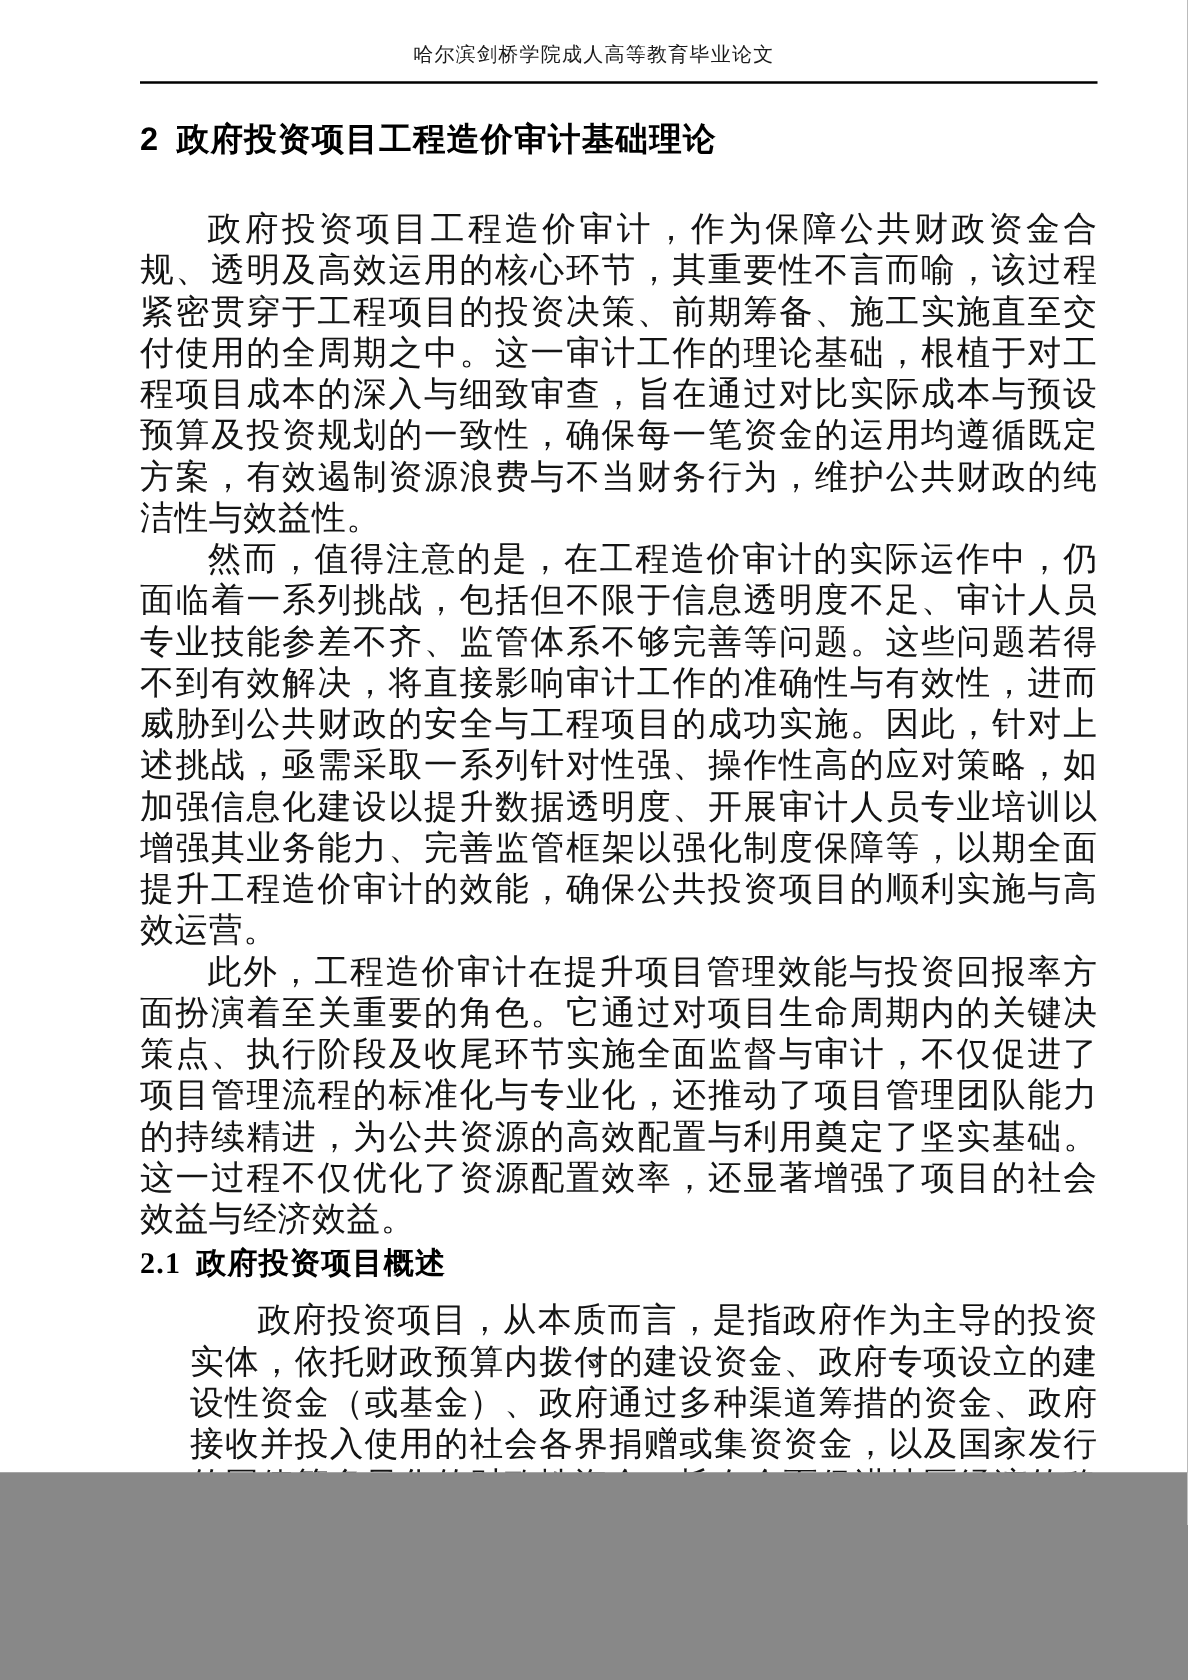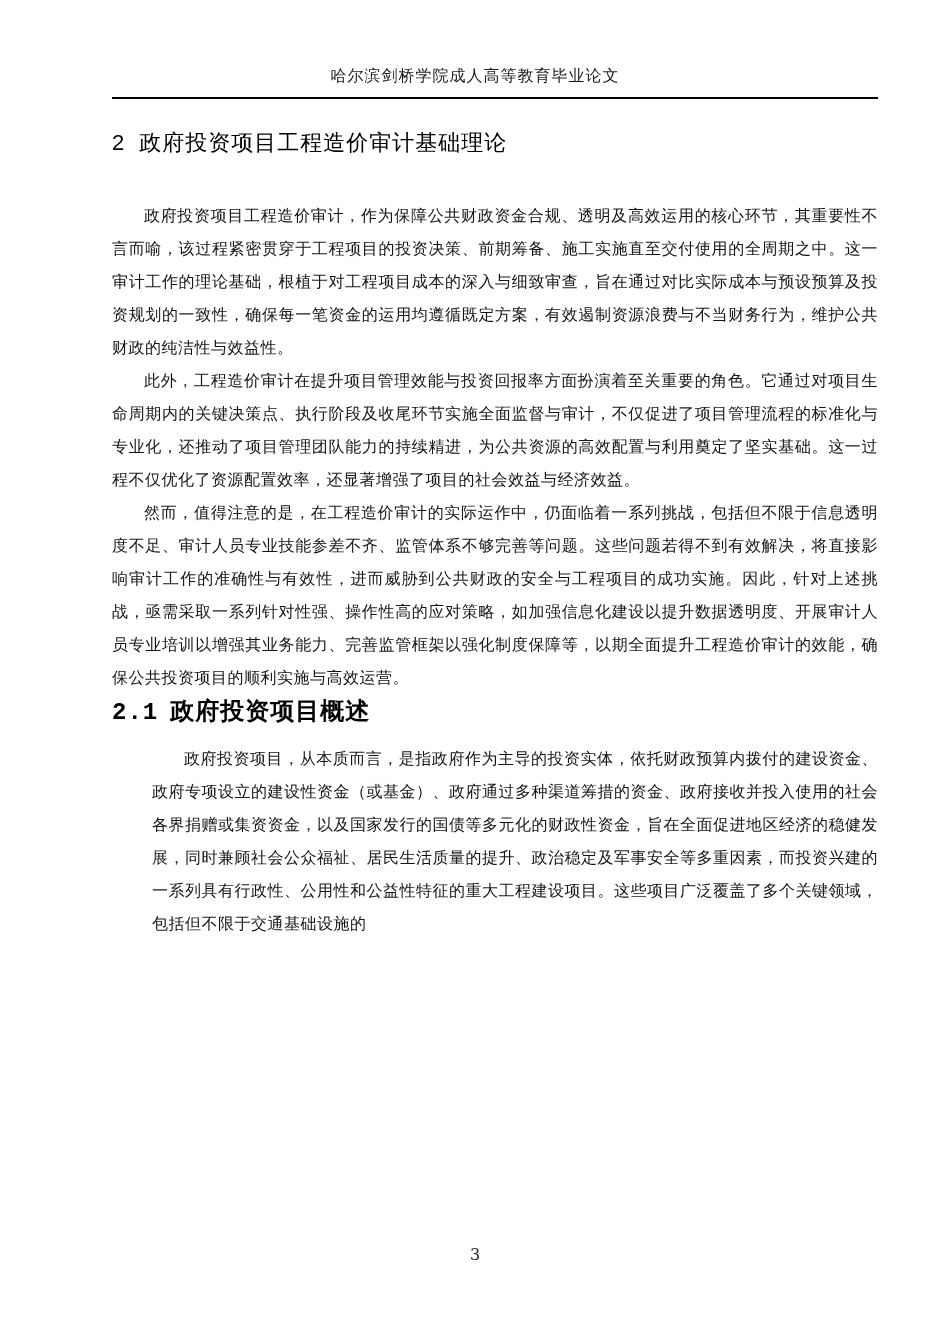--- a/index.html
+++ b/index.html
@@ -3,73 +3,73 @@
 <meta charset="utf-8">
 <style>
   html, body {
     margin: 0;
     padding: 0;
     background: #888;
   }
   .page {
     position: relative;
     width: 950px;
-    height: 1344px;
+    height: 1178px;
     margin: 0 auto;
     background: #ffffff;
     color: #111111;
     font-family: "DejaVu Serif", "Liberation Serif", serif;
     overflow: hidden;
     box-sizing: border-box;
-    padding-top: 64px;
+    padding-top: 32px;
   }
   .running-header {
     text-align: center;
     font-size: 16px;
     line-height: 24px;
     letter-spacing: 1px;
     color: #1a1a1a;
   }
   .header-rule {
     margin: 9px 72px 0 112px;
     border: none;
     border-top: 2px solid #000000;
     height: 0;
   }
   .content {
     padding: 0 72px 0 112px;
   }
   .chapter-heading {
     margin: 24px 0 0 0;
     font-family: "Liberation Sans", "DejaVu Sans", sans-serif;
-    font-weight: 400;
-    font-size: 22px;
+    font-weight: 700;
+    font-size: 26px;
     line-height: 40px;
     color: #000000;
     letter-spacing: 1px;
   }
   .chapter-heading .h-num {
     margin-right: 14px;
   }
   .body-para {
     margin: 0;
-    font-size: 16px;
+    font-size: 27px;
     line-height: 33px;
     text-align: justify;
     text-justify: inter-ideograph;
     text-indent: 2em;
     letter-spacing: 0.5px;
     color: #141414;
   }
   .body-para.first {
     margin-top: 36px;
   }
   .section-heading {
     margin: 2px 0 0 0;
-    font-family: Liberation Mono, monospace;
+    font-family: Liberation Serif, serif;
     font-weight: 700;
     font-size: 24px;
     line-height: 34px;
     color: #000000;
     letter-spacing: 1px;
   }
   .section-heading .h-num {
     margin-right: 12px;
   }
   .section-para {
@@ -98,23 +98,23 @@
 
   <div class="header-rule"></div>
 
   <div class="content">
 
     <h1 class="chapter-heading"><span class="h-num">2</span><span>政府投资项目工程造价审计基础理论</span></h1>
 
     <p class="body-para first">政府投资项目工程造价审计，作为保障公共财政资金合规、透明及高效运用的核心环节，其重要性不言而喻，该过程紧密贯穿于工程项目的投资决策、前期筹备、施工实施直至交付使用的全周期之中。这一审计工作的理论基础，根植于对工程项目成本的深入与细致审查，旨在通过对比实际成本与预设预算及投资规划的一致性，确保每一笔资金的运用均遵循既定方案，有效遏制资源浪费与不当财务行为，维护公共财政的纯洁性与效益性。</p>
 
 
+    <p class="body-para">然而，值得注意的是，在工程造价审计的实际运作中，仍面临着一系列挑战，包括但不限于信息透明度不足、审计人员专业技能参差不齐、监管体系不够完善等问题。这些问题若得不到有效解决，将直接影响审计工作的准确性与有效性，进而威胁到公共财政的安全与工程项目的成功实施。因此，针对上述挑战，亟需采取一系列针对性强、操作性高的应对策略，如加强信息化建设以提升数据透明度、开展审计人员专业培训以增强其业务能力、完善监管框架以强化制度保障等，以期全面提升工程造价审计的效能，确保公共投资项目的顺利实施与高效运营。</p>
+
     <p class="body-para">此外，工程造价审计在提升项目管理效能与投资回报率方面扮演着至关重要的角色。它通过对项目生命周期内的关键决策点、执行阶段及收尾环节实施全面监督与审计，不仅促进了项目管理流程的标准化与专业化，还推动了项目管理团队能力的持续精进，为公共资源的高效配置与利用奠定了坚实基础。这一过程不仅优化了资源配置效率，还显著增强了项目的社会效益与经济效益。</p>
-
-    <p class="body-para">然而，值得注意的是，在工程造价审计的实际运作中，仍面临着一系列挑战，包括但不限于信息透明度不足、审计人员专业技能参差不齐、监管体系不够完善等问题。这些问题若得不到有效解决，将直接影响审计工作的准确性与有效性，进而威胁到公共财政的安全与工程项目的成功实施。因此，针对上述挑战，亟需采取一系列针对性强、操作性高的应对策略，如加强信息化建设以提升数据透明度、开展审计人员专业培训以增强其业务能力、完善监管框架以强化制度保障等，以期全面提升工程造价审计的效能，确保公共投资项目的顺利实施与高效运营。</p>
 
     <h2 class="section-heading"><span class="h-num">2.1</span><span>政府投资项目概述</span></h2>
 
     <p class="body-para section-para">政府投资项目，从本质而言，是指政府作为主导的投资实体，依托财政预算内拨付的建设资金、政府专项设立的建设性资金（或基金）、政府通过多种渠道筹措的资金、政府接收并投入使用的社会各界捐赠或集资资金，以及国家发行的国债等多元化的财政性资金，旨在全面促进地区经济的稳健发展，同时兼顾社会公众福祉、居民生活质量的提升、政治稳定及军事安全等多重因素，而投资兴建的一系列具有行政性、公用性和公益性特征的重大工程建设项目。这些项目广泛覆盖了多个关键领域，包括但不限于交通基础设施的</p>
 
   </div>
 
   <div class="page-footer">
     <span>3</span>
   </div>

